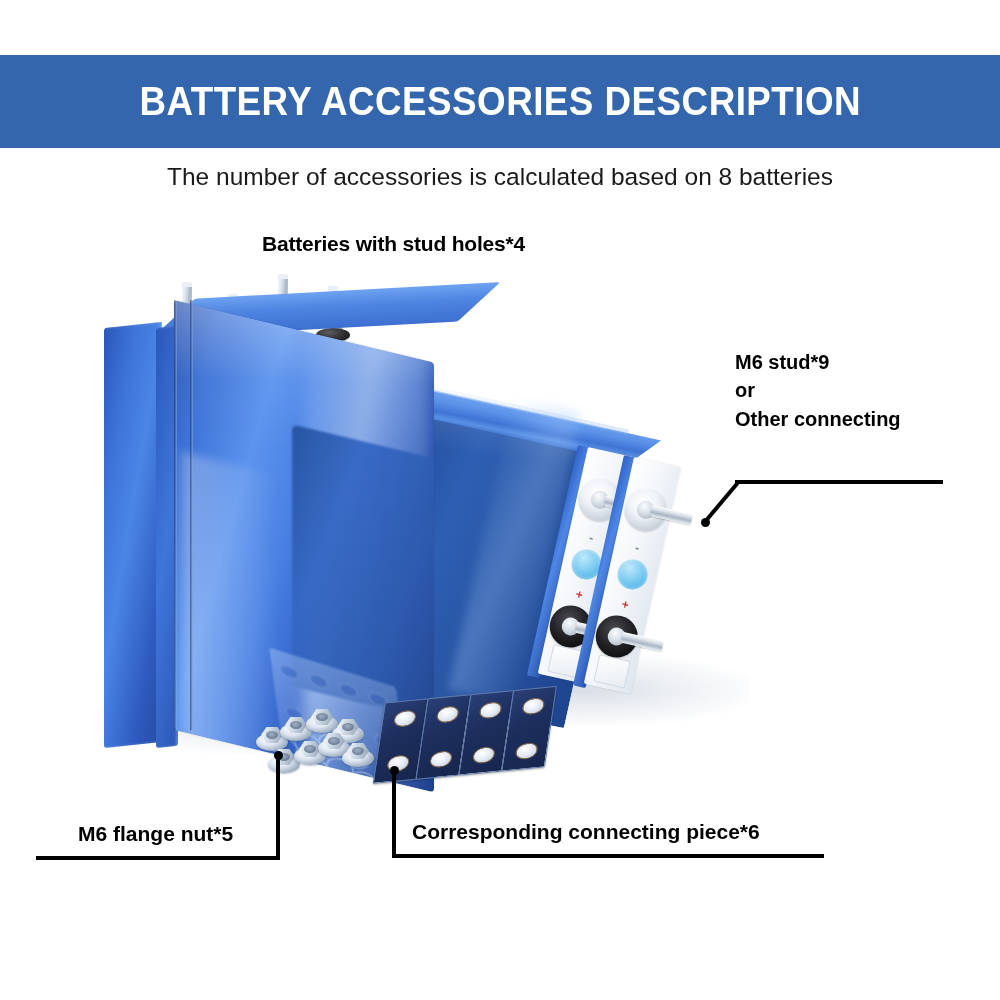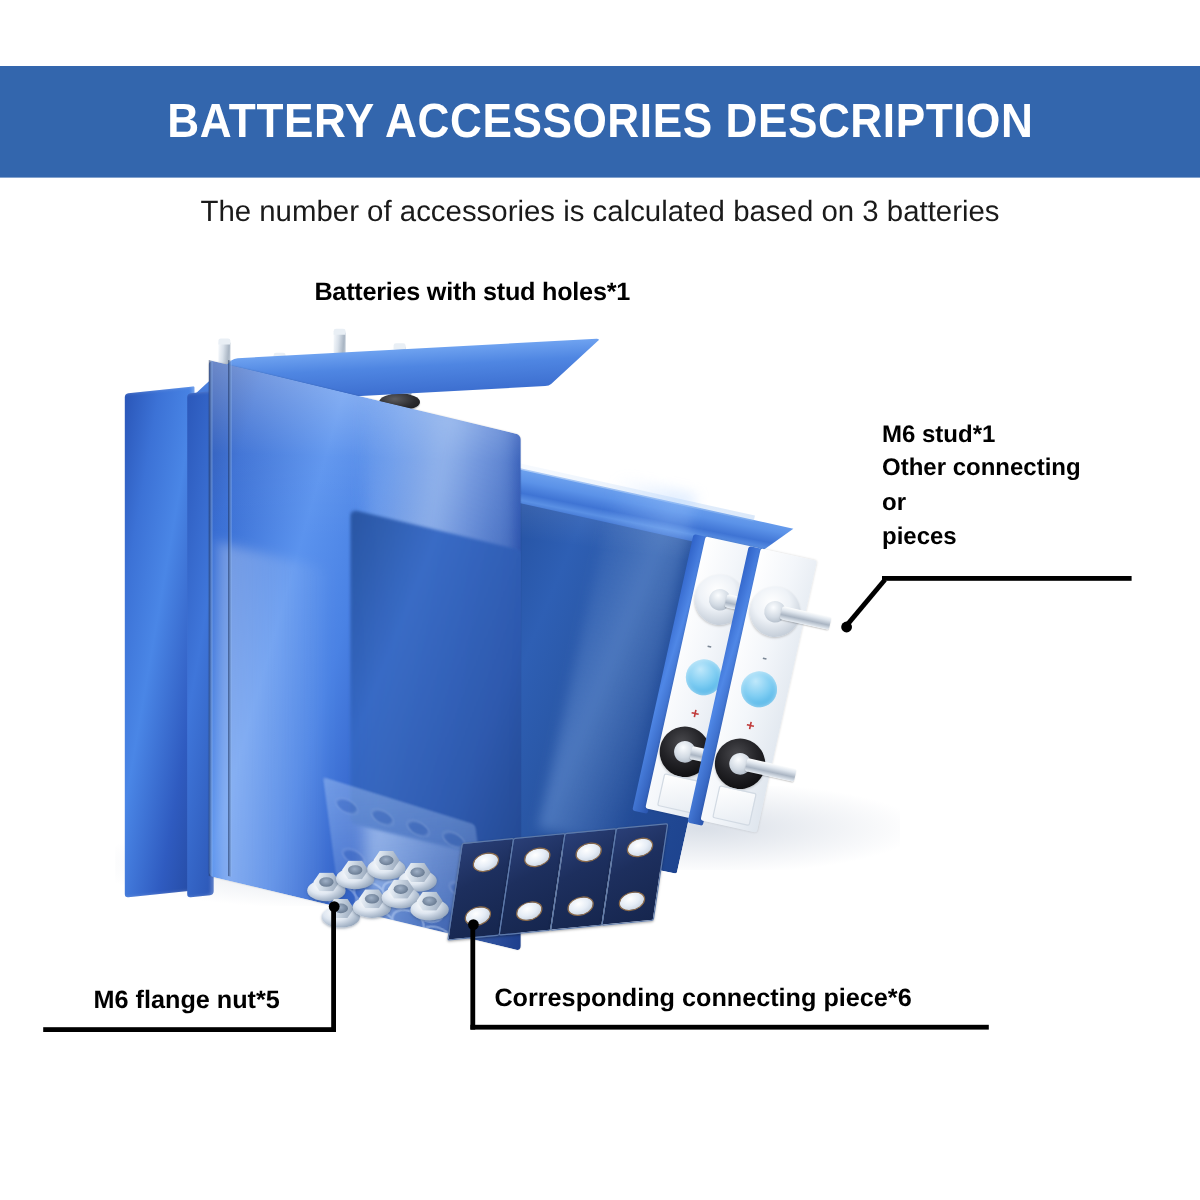--- a/index.html
+++ b/index.html
@@ -513,23 +513,23 @@
     white-space: nowrap;
   }
 </style>
 </head>
 <body>
 
 <div id="header-banner">
   <div id="header-title">BATTERY ACCESSORIES DESCRIPTION</div>
 </div>
 
-<div id="subtitle">The number of accessories is calculated based on 3 batteries</div>
-
-<div id="label-batteries">Batteries with stud holes*1</div>
+<div id="subtitle">The number of accessories is calculated based on 8 batteries</div>
+
+<div id="label-batteries">Batteries with stud holes*4</div>
 
 <div id="photo-stage">
 
   <div class="ground-shadow" style="left:96px; top:430px; width:430px; height:70px;"></div>
 
   <div class="ground-shadow" style="left:420px; top:400px; width:330px; height:70px;"></div>
 
   <div id="battery-pair-right">
 
     <div class="rb-body"></div>
@@ -696,24 +696,23 @@
     </div>
     <div class="busbar" style="left:129px;">
       <div class="bb-hole top"></div>
       <div class="bb-hole bottom"></div>
     </div>
   </div>
 
 </div>
 
 <div id="callout-stud">
-  <div>M6 stud*1</div>
+  <div>M6 stud*9</div>
+  <div>or</div>
   <div>Other connecting</div>
-  <div>or</div>
-  <div>pieces</div>
 </div>
 
 <div class="leader-dot" style="left:701px; top:518px;"></div>
 <div class="leader-diag" style="left:704px; top:521px; width:52px; transform: rotate(-50deg);"></div>
 <div class="leader" style="left:735px; top:480px; width:208px; height:4px;"></div>
 
 <div id="label-flange-nut">M6 flange nut*5</div>
 <div class="leader-dot" style="left:274px; top:751px;"></div>
 <div class="leader" style="left:276px; top:755px; width:4px; height:105px;"></div>
 <div class="leader" style="left:36px; top:856px; width:244px; height:4px;"></div>

